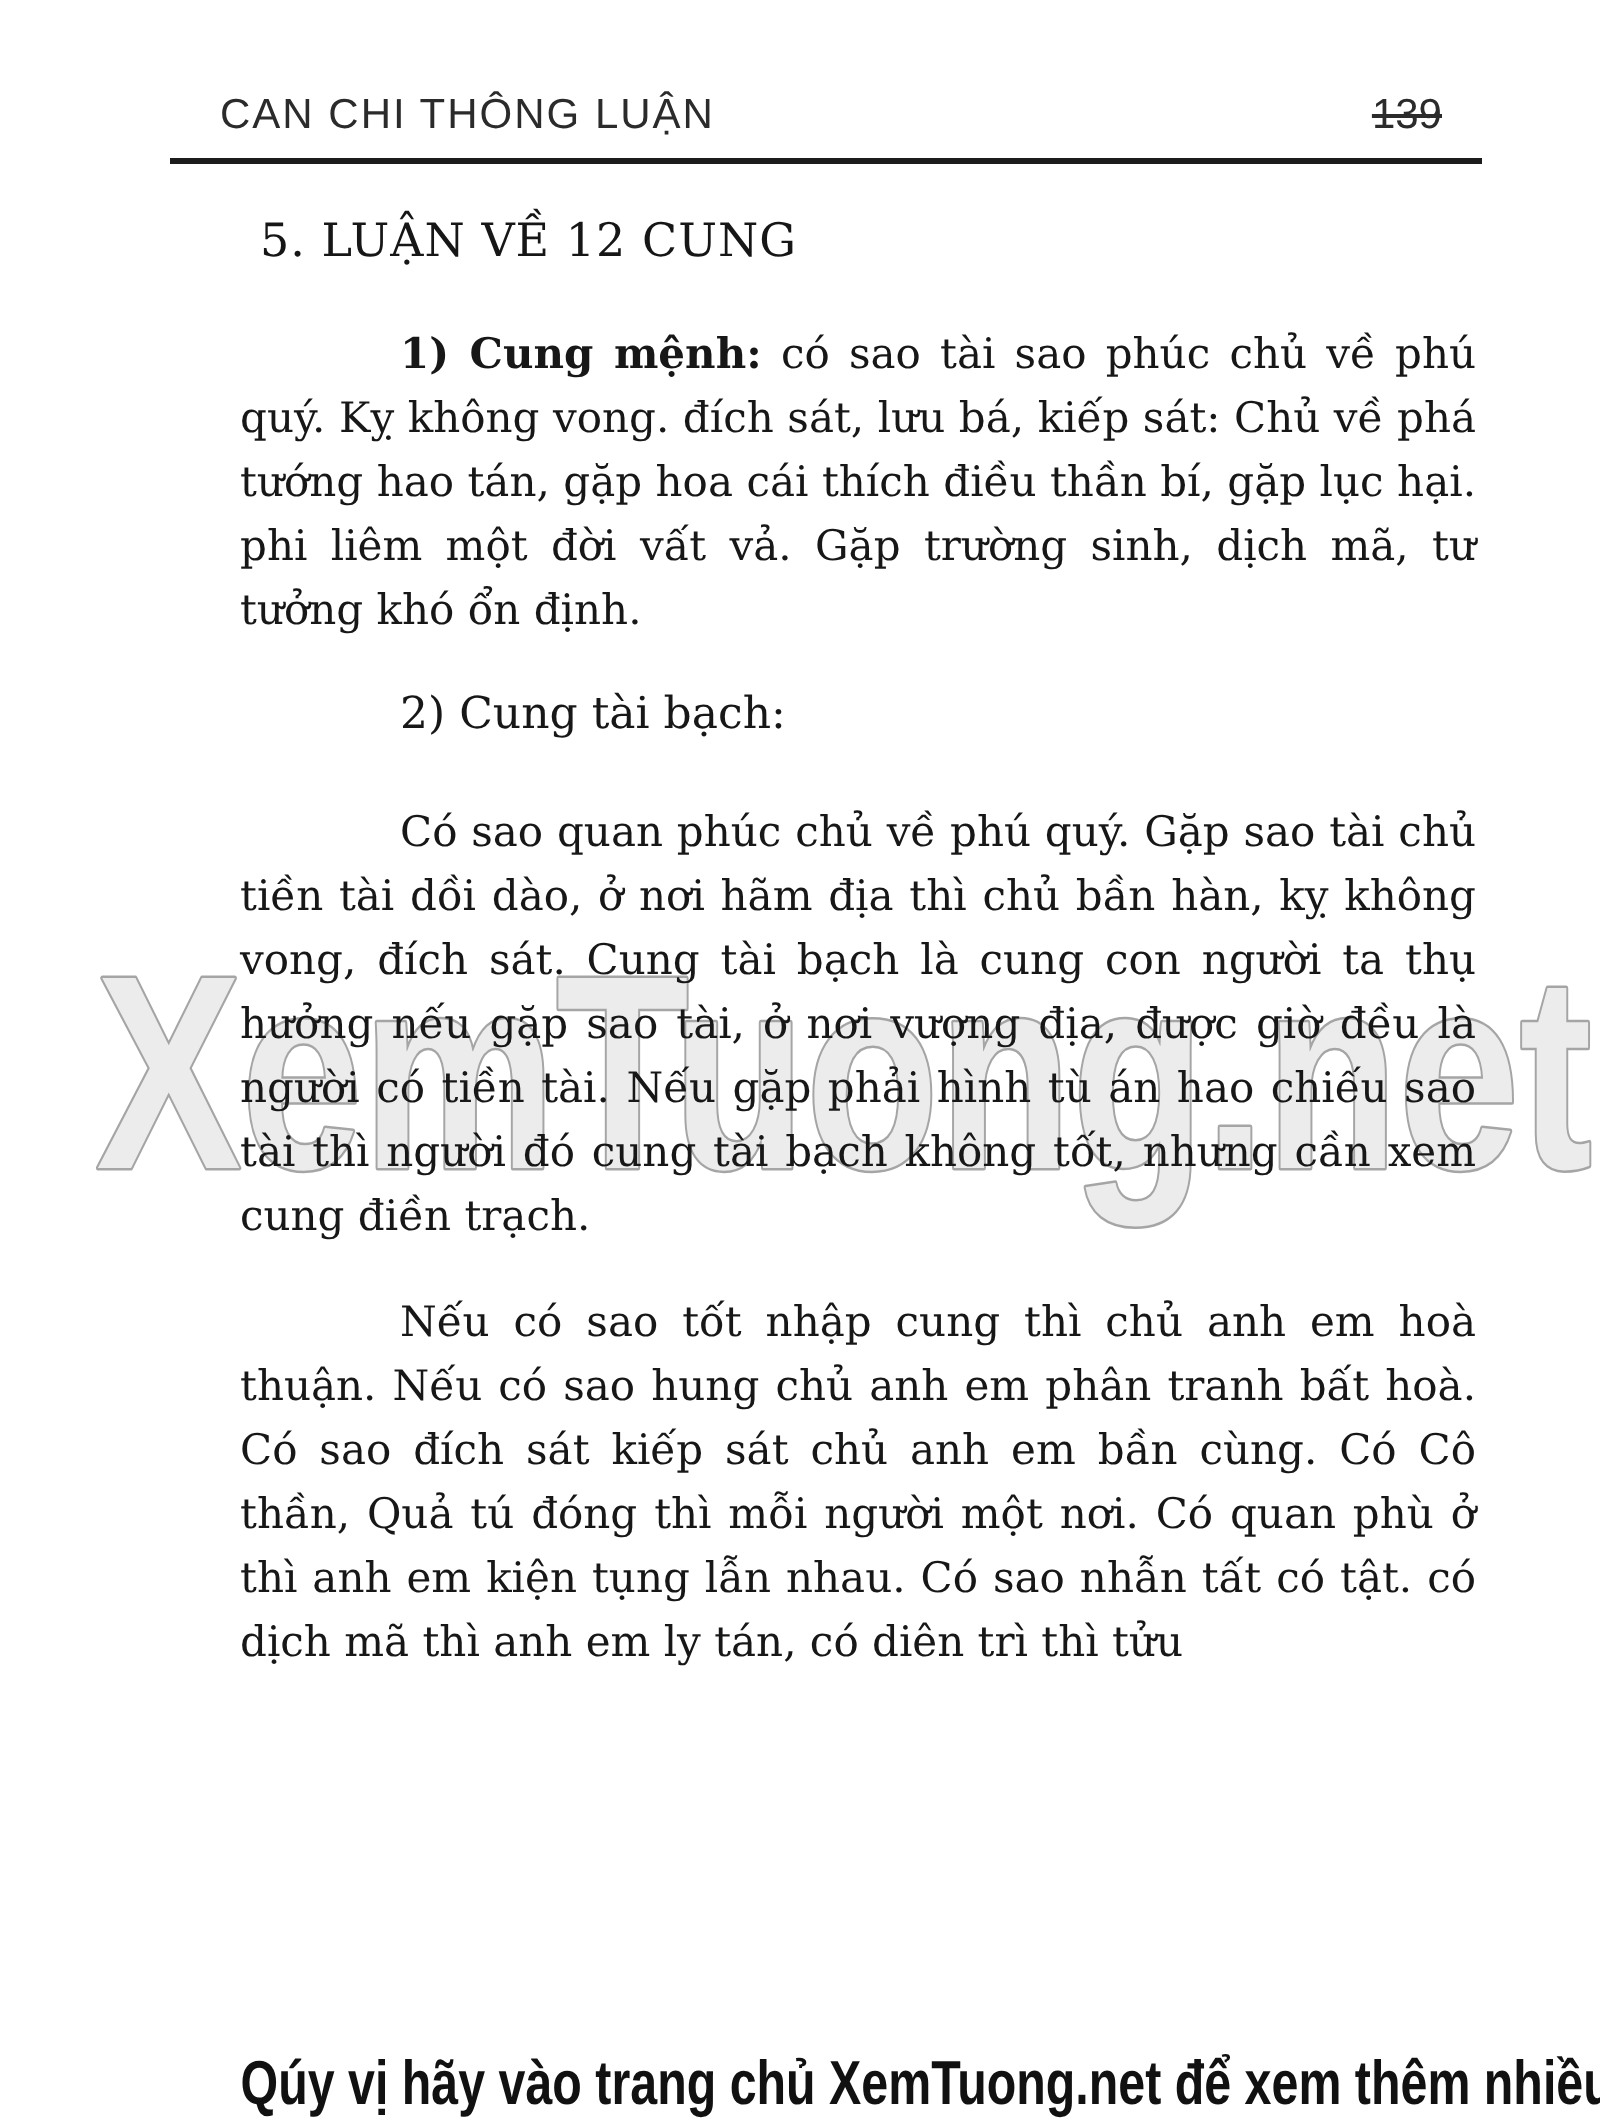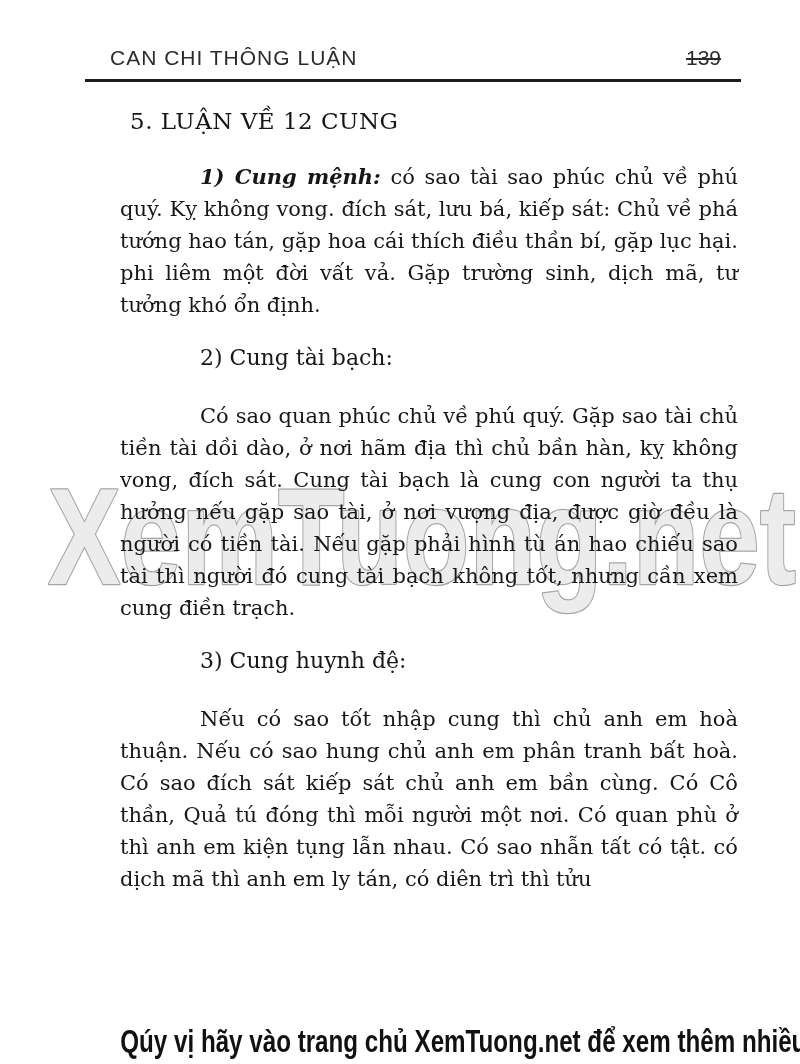--- a/index.html
+++ b/index.html
@@ -78,21 +78,21 @@
     text-align: justify;
     text-indent: 80px;
     margin: 0 0 21px 0;
     color: #171717;
   }
   .content p.sub {
     font-weight: normal;
     font-size: 22px;
     margin: 5px 0 26px 0;
   }
-  .content p .lead { font-weight: bold; font-style: italic; }
+  .content p .lead { font-weight: bold; }
   .content p:last-child { margin-bottom: 0; }
 
   
   .footer {
     position: absolute;
     left: 0; bottom: 4px;
     width: 800px;
     z-index: 1;
     text-align: center;
   }
@@ -123,21 +123,20 @@
 
   <div class="content">
     <div class="section-title">5. LUẬN VỀ 12 CUNG</div>
 
     <p><span class="lead">1) Cung mệnh:</span><span> có sao tài sao phúc chủ về phú quý. Kỵ không vong. đích sát, lưu bá, kiếp sát: Chủ về phá tướng hao tán, gặp hoa cái thích điều thần bí, gặp lục hại. phi liêm một đời vất vả. Gặp trường sinh, dịch mã, tư tưởng khó ổn định.</span></p>
 
     <p class="sub">2) Cung tài bạch:</p>
 
     <p>Có sao quan phúc chủ về phú quý. Gặp sao tài chủ tiền tài dồi dào, ở nơi hãm địa thì chủ bần hàn, kỵ không vong, đích sát. Cung tài bạch là cung con người ta thụ hưởng nếu gặp sao tài, ở nơi vượng địa, được giờ đều là người có tiền tài. Nếu gặp phải hình tù án hao chiếu sao tài thì người đó cung tài bạch không tốt, nhưng cần xem cung điền trạch.</p>
 
-    <p class="sub">3) Cung huynh đệ:</p>
 
 
     <p>Nếu có sao tốt nhập cung thì chủ anh em hoà thuận. Nếu có sao hung chủ anh em phân tranh bất hoà. Có sao đích sát kiếp sát chủ anh em bần cùng. Có Cô thần, Quả tú đóng thì mỗi người một nơi. Có quan phù ở thì anh em kiện tụng lẫn nhau. Có sao nhẫn tất có tật. có dịch mã thì anh em ly tán, có diên trì thì tửu</p>
   </div>
 
   <div class="footer">
     <span>Qúy vị hãy vào trang chủ XemTuong.net để xem thêm nhiều mục hay khác</span>
   </div>
 
 </div>

